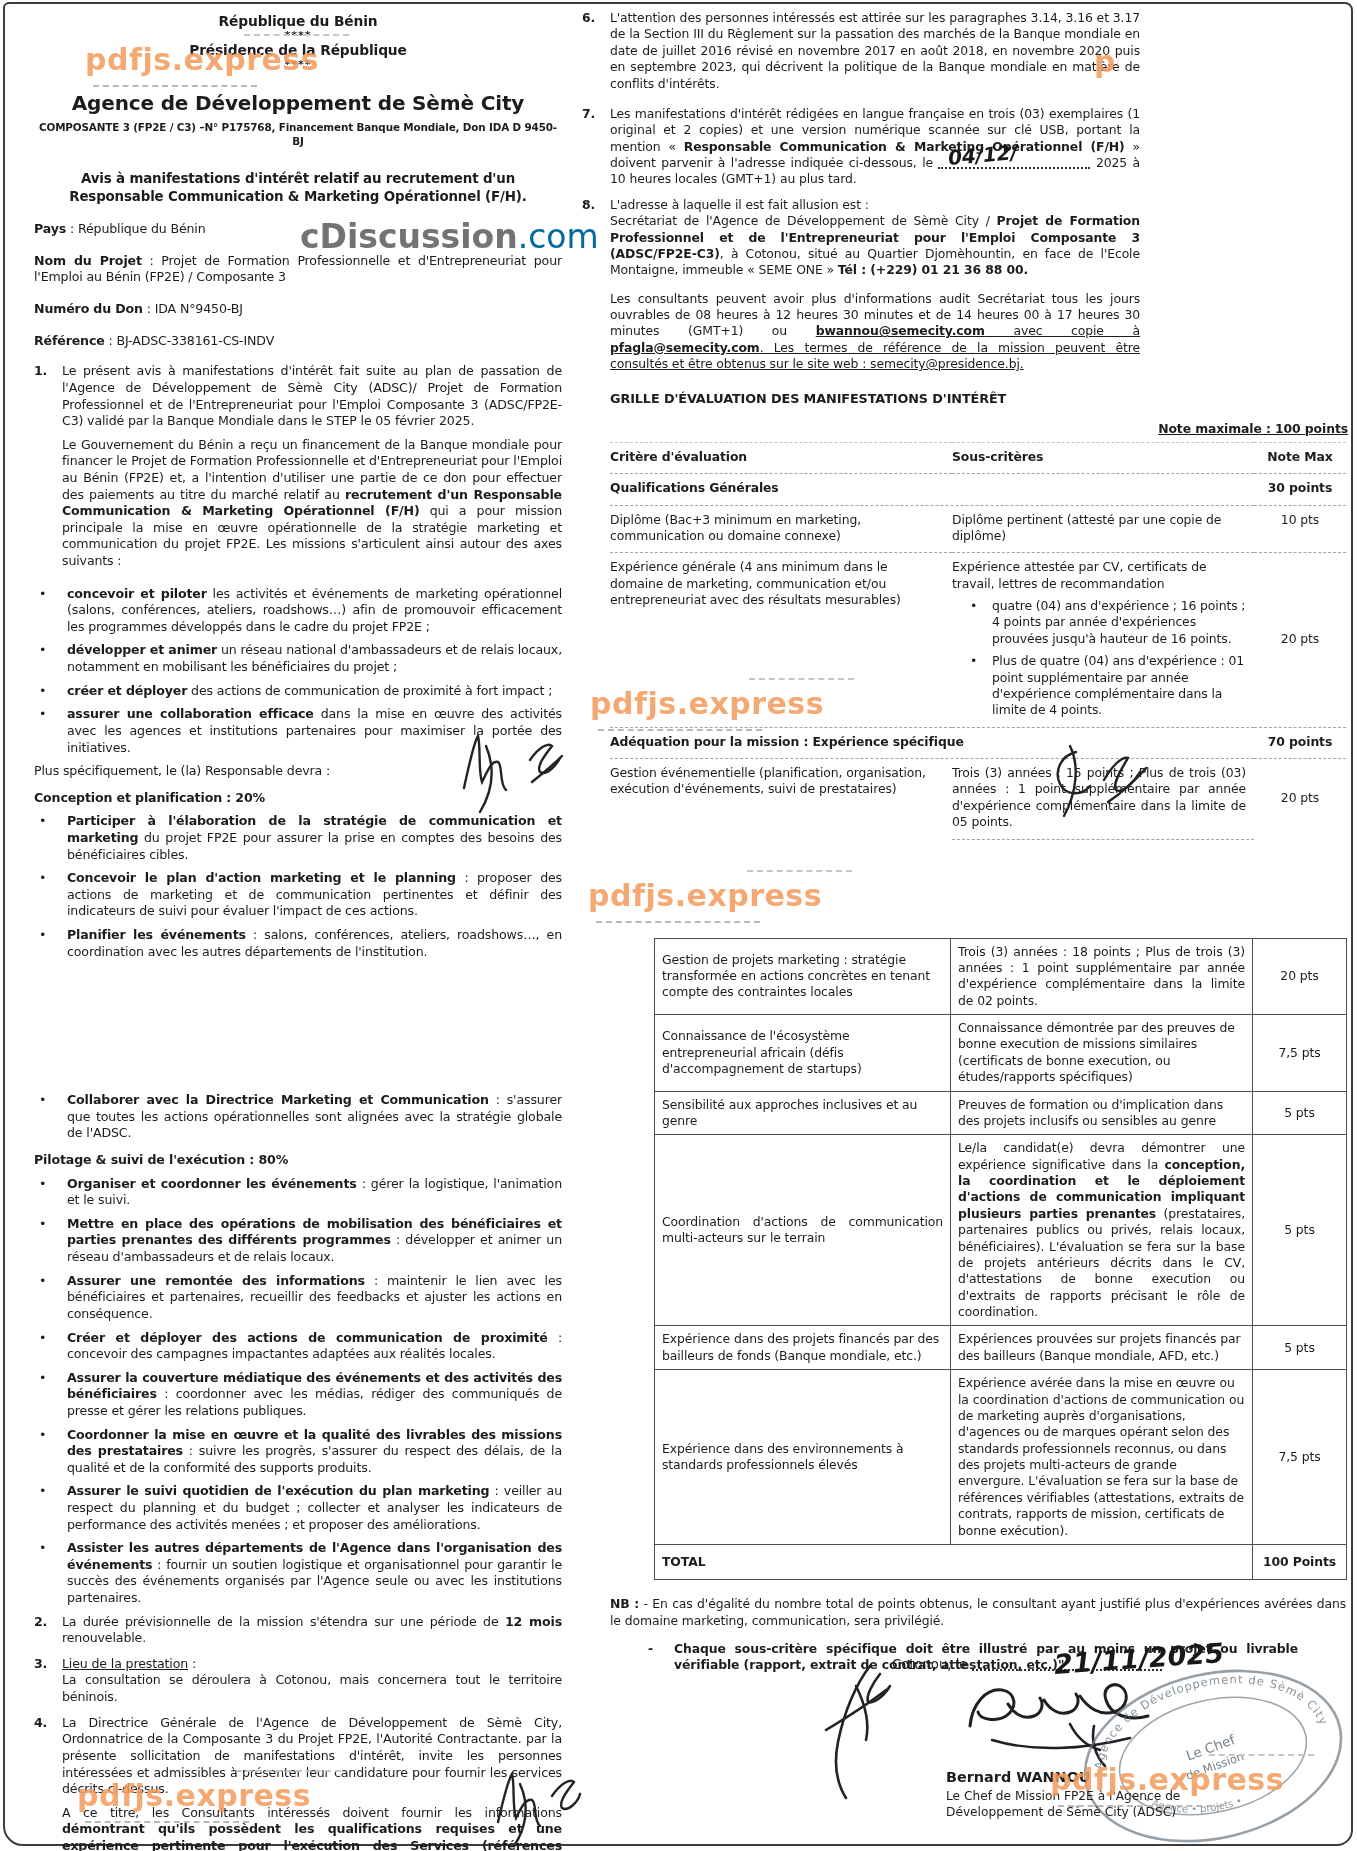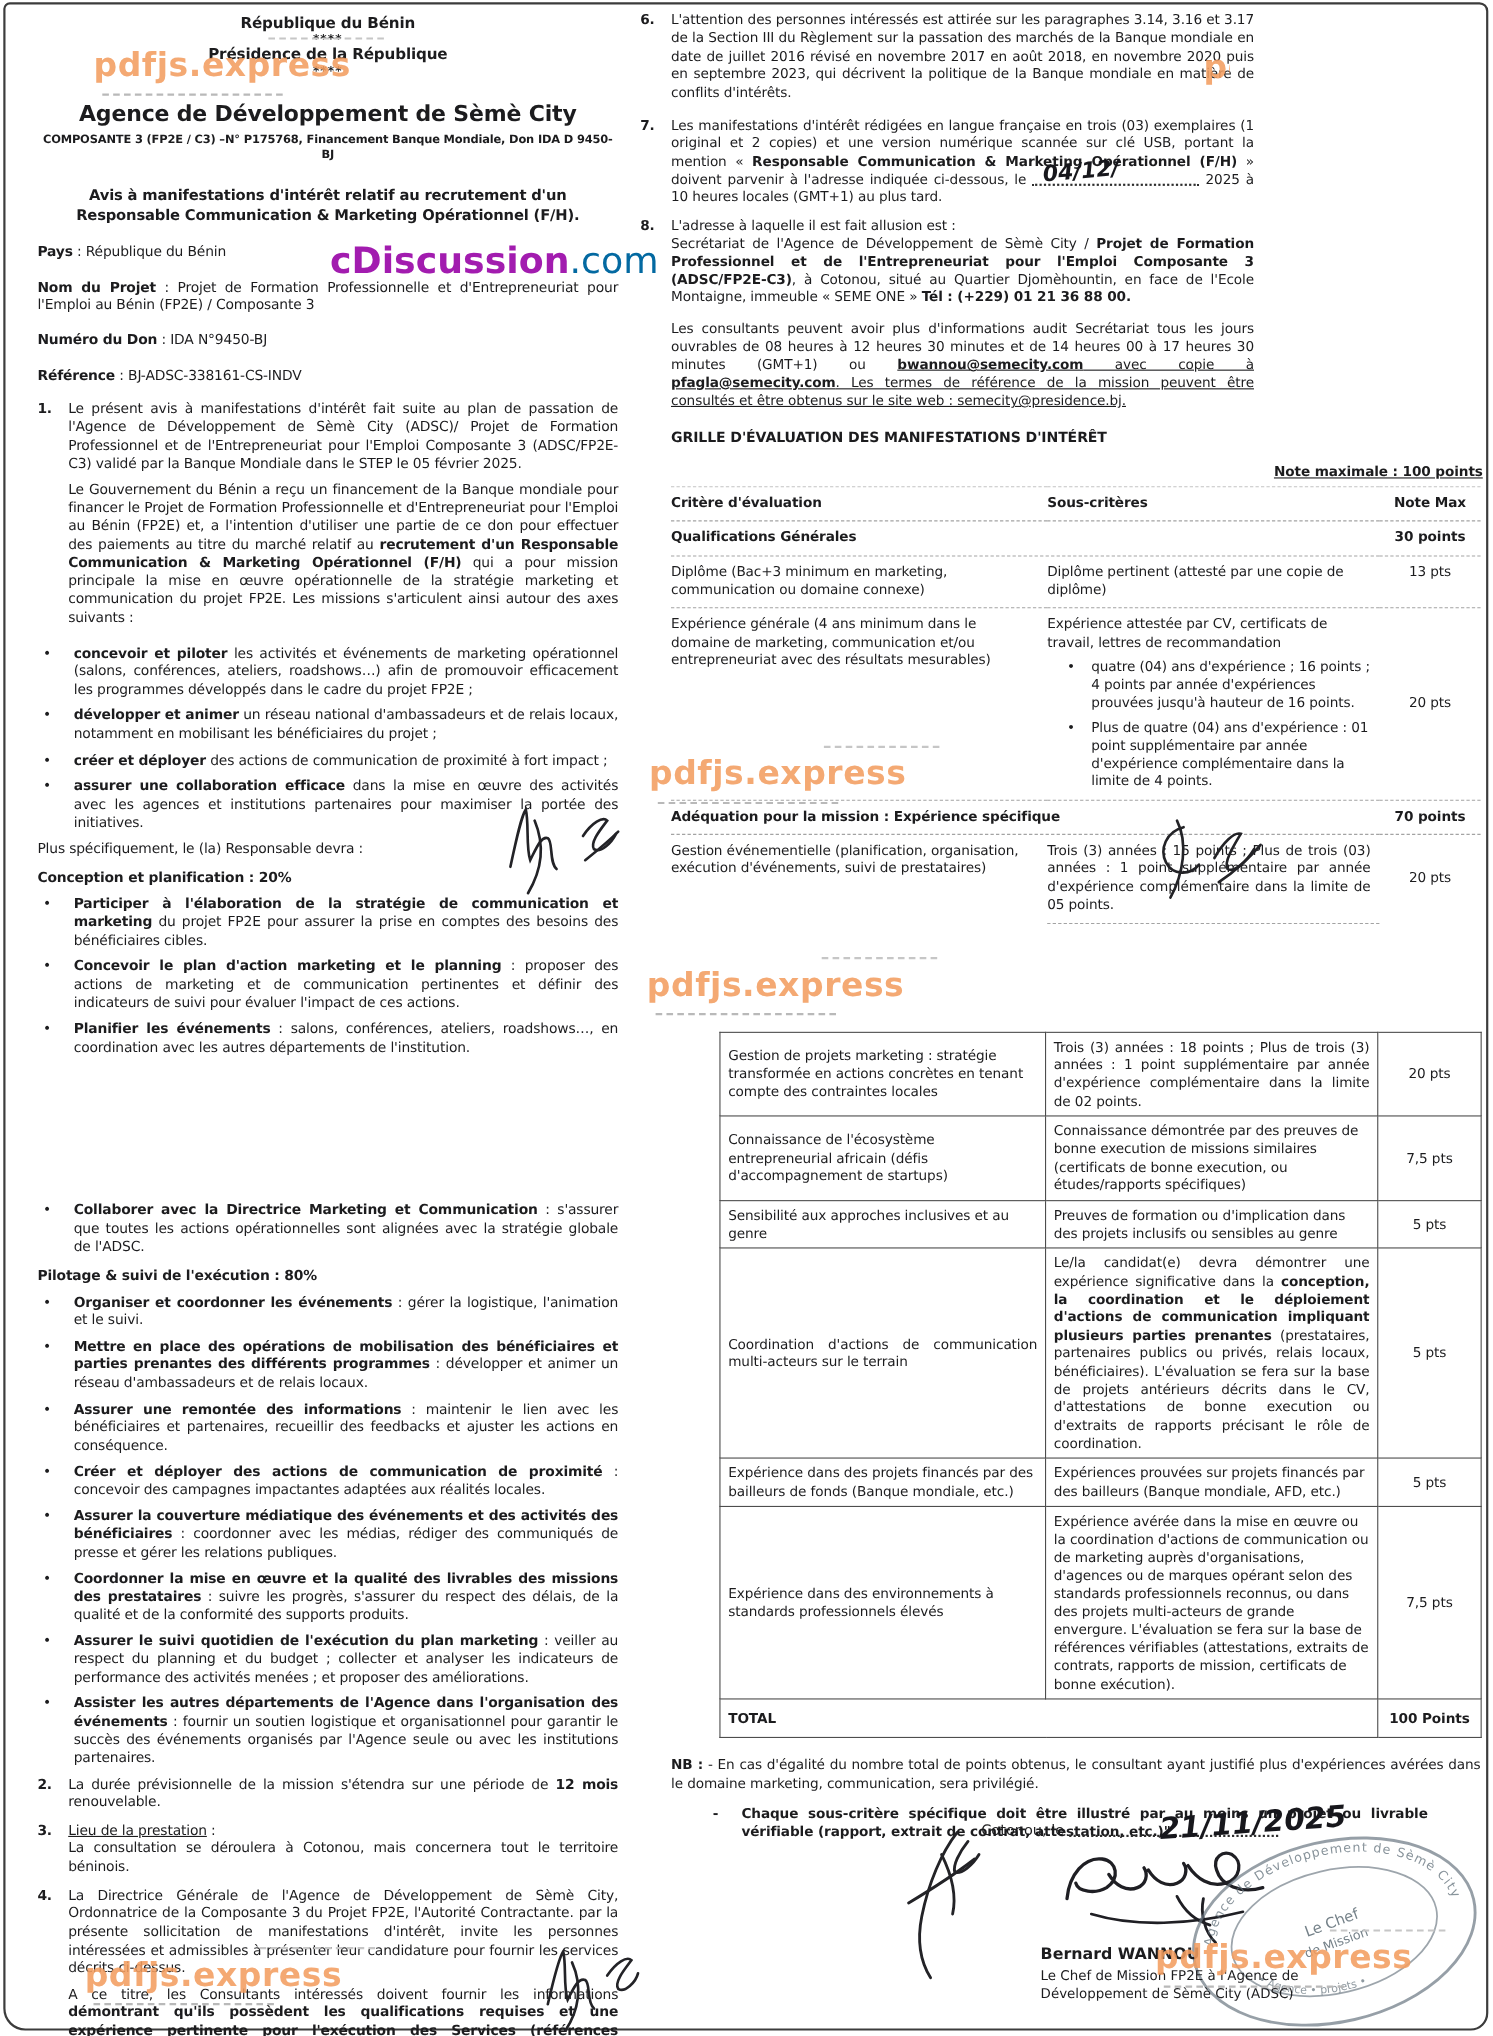--- a/index.html
+++ b/index.html
@@ -68,21 +68,21 @@
   .hand-date{position:absolute;left:82px;top:-16px;font-size:27px;transform:rotate(-4deg);}
   .signer-name{position:absolute;left:946px;top:1768px;font-weight:700;font-size:14.4px;}
   .signer-title{position:absolute;left:946px;top:1789px;width:280px;font-size:12.2px;line-height:1.3;}
   .ink{position:absolute;pointer-events:none;}
   
   .wm{position:absolute;color:rgba(242,157,96,0.88);font-size:30px;font-weight:700;
       letter-spacing:0.5px;pointer-events:none;white-space:nowrap;}
   .wm::after{content:"";position:absolute;left:8px;bottom:-7px;width:70%;border-bottom:2px dashed #b9b9b9;}
   .wm::before{content:"";position:absolute;right:-30px;top:-6px;width:45%;border-top:2px dashed #c6c6c6;}
   .cdisc{position:absolute;left:300px;top:215px;font-size:33px;pointer-events:none;white-space:nowrap;}
-  .cd-main{color:#a21caf;font-weight:700;}
+  .cd-main{color:#737373;font-weight:700;}
   .cd-tld{color:#0369a1;font-weight:400;}
   .stamp{position:absolute;left:1072px;top:1666px;opacity:0.82;transform:rotate(-13deg);}
 </style>
 </head>
 <body>
 
 <div>
   <div class="page-border"></div>
 
   <div class="col col-left">
@@ -233,21 +233,21 @@
     <div class="t1">
       <div class="c head">Critère d'évaluation</div>
       <div class="c head">Sous-critères</div>
       <div class="c head note">Note Max</div>
 
       <div class="c sec" style="grid-column:1/3">Qualifications Générales</div>
       <div class="c sec note">30 points</div>
 
       <div class="c">Diplôme (Bac+3 minimum en marketing, communication ou domaine connexe)</div>
       <div class="c">Diplôme pertinent (attesté par une copie de diplôme)</div>
-      <div class="c note">13 pts</div>
+      <div class="c note">10 pts</div>
 
       <div class="c">Expérience générale (4 ans minimum dans le domaine de marketing, communication et/ou entrepreneuriat avec des résultats mesurables)</div>
       <div class="c">
         <div>Expérience attestée par CV, certificats de travail, lettres de recommandation</div>
         <div class="sb">
             <div class="bu">•</div>
             <div class="bt">quatre (04) ans d'expérience ; 16 points ; 4 points par année d'expériences prouvées jusqu'à hauteur de 16 points.</div>
           </div>
         <div class="sb">
             <div class="bu">•</div>

